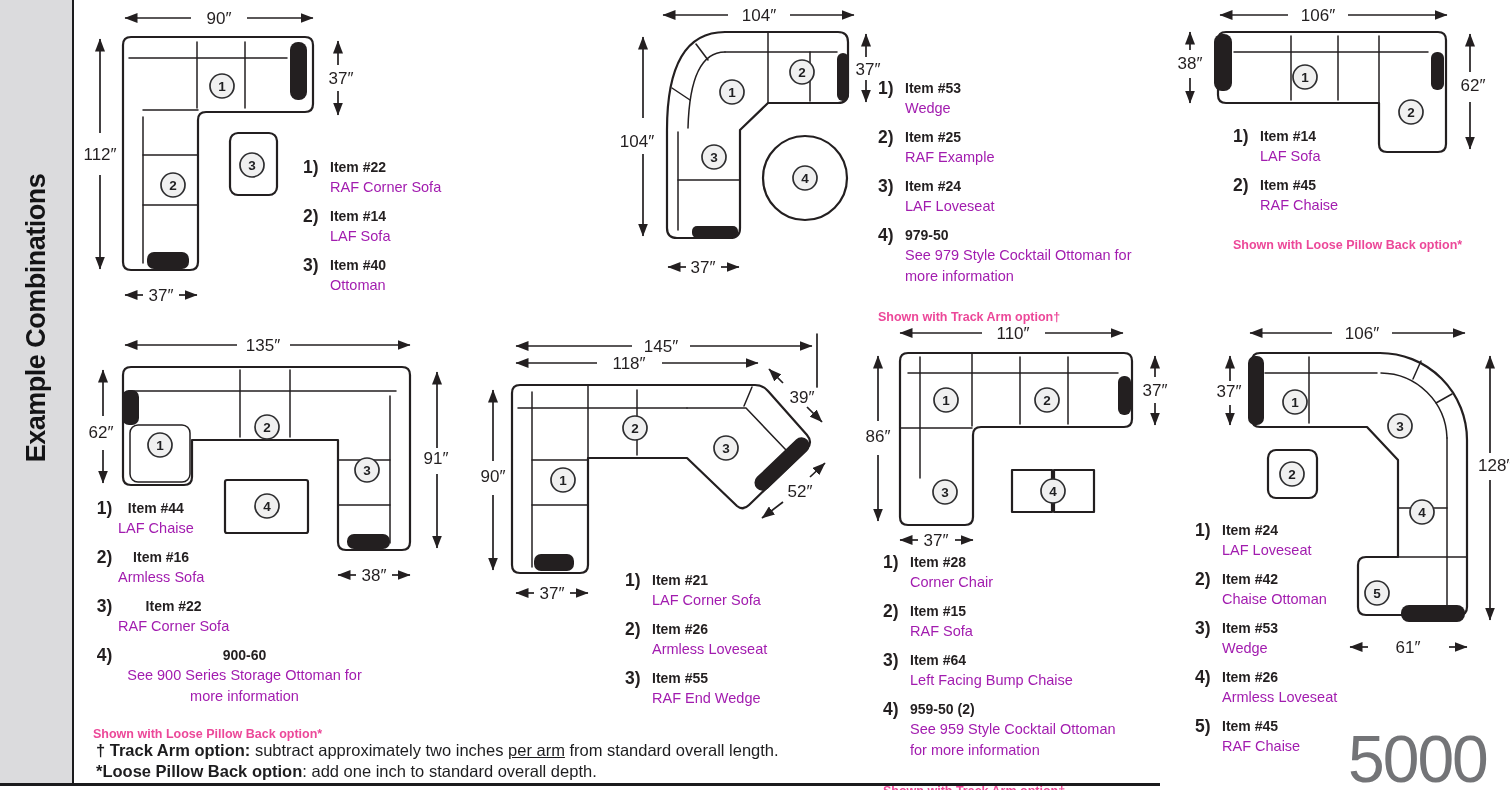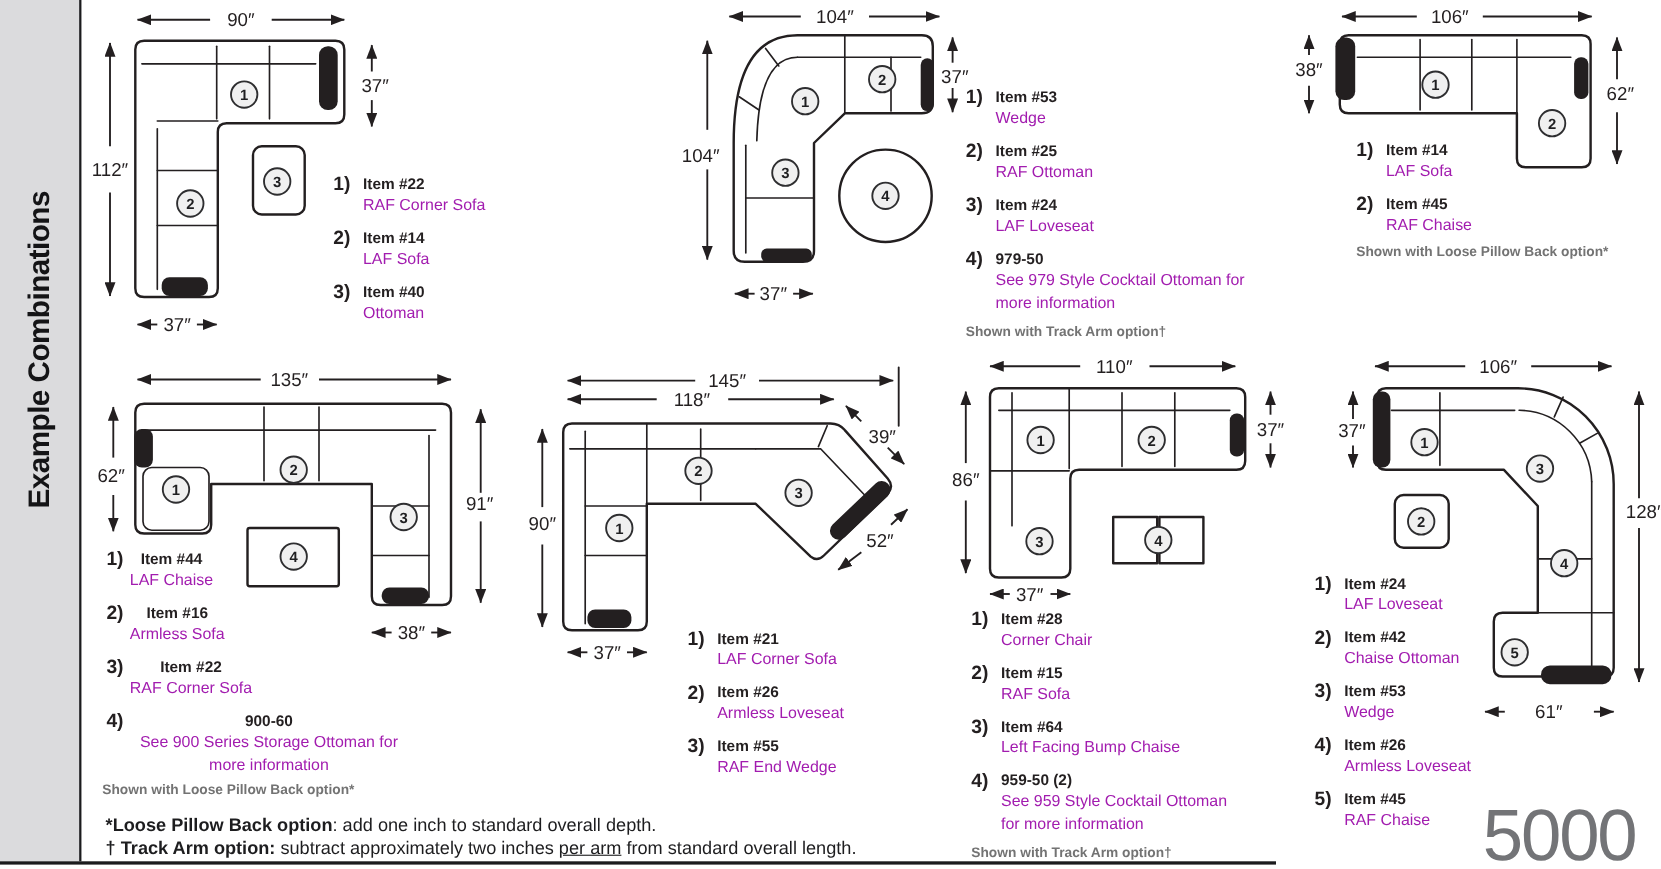--- a/index.html
+++ b/index.html
@@ -27,21 +27,21 @@
   .dim-label{font-size:17px;fill:#231f20;text-anchor:middle;font-family:"Liberation Sans",sans-serif;}
   .dim-label.start{text-anchor:start;}
   .badge circle{fill:#f0f0f0;stroke:#2e2e30;stroke-width:1.7;}
   .badge text{font-size:13.5px;font-weight:bold;fill:#1f1f21;text-anchor:middle;font-family:"Liberation Sans",sans-serif;}
   
   .items{position:absolute;}
   .item{display:flex;align-items:flex-start;margin-bottom:8px;}
   .item-num{width:27px;flex:none;font-weight:bold;font-size:17.5px;line-height:20px;}
   .item-code{font-weight:bold;font-size:14px;line-height:20px;display:block;}
   .item-desc{font-size:14.5px;line-height:21px;color:#a21caf;display:block;}
-  .note{position:absolute;font-size:12.5px;font-weight:bold;color:#737373;white-space:nowrap;}
+  .note{position:absolute;font-size:12.5px;font-weight:bold;color:#ec4899;white-space:nowrap;margin-top:16px;}
 </style>
 </head>
 <body>
 
 <div class="page">
 
   <svg width="0" height="0" style="position:absolute">
     <defs>
       <marker id="ah" markerUnits="userSpaceOnUse" markerWidth="14" markerHeight="10" refX="12.5" refY="5" orient="auto-start-reverse">
         <path d="M0,0 L13,5 L0,10 Z" fill="#231f20"></path>
@@ -49,22 +49,22 @@
     </defs>
   </svg>
 
   <aside class="sidebar">
     <span class="sidebar-title">Example Combinations</span>
   </aside>
   <div class="rule"></div>
   <div class="series">5000</div>
 
   <div class="footnotes">
+    <div><b>† Track Arm option:</b><span> subtract approximately two inches </span><span class="u">per arm</span><span> from standard overall length.</span></div>
     <div><b>*Loose Pillow Back option</b><span>: add one inch to standard overall depth.</span></div>
-    <div><b>† Track Arm option:</b><span> subtract approximately two inches </span><span class="u">per arm</span><span> from standard overall length.</span></div>
   </div>
 
   <section class="combo" style="left:85px;top:5px;width:400px;height:310px;">
     <svg width="290" height="305">
       <g>
         <path class="outline" d="M46,32 H220 Q228,32 228,40 V99 Q228,107 220,107 H121 Q113,107 113,115 V257 Q113,265 105,265 H46 Q38,265 38,257 V40 Q38,32 46,32 Z"></path>
         <line class="inner" x1="44" y1="53" x2="202" y2="53"></line>
         <line class="inner" x1="112" y1="37" x2="112" y2="103"></line>
         <line class="inner" x1="160" y1="37" x2="160" y2="103"></line>
         <line class="inner" x1="58" y1="112" x2="58" y2="258"></line>
@@ -191,21 +191,21 @@
           <span class="item-num">1)</span>
           <span>
             <span class="item-code">Item #53</span>
             <span class="item-desc">Wedge</span>
           </span>
         </div>
       <div class="item">
           <span class="item-num">2)</span>
           <span>
             <span class="item-code">Item #25</span>
-            <span class="item-desc">RAF Ottoman</span>
+            <span class="item-desc">RAF Example</span>
           </span>
         </div>
       <div class="item">
           <span class="item-num">3)</span>
           <span>
             <span class="item-code">Item #24</span>
             <span class="item-desc">LAF Loveseat</span>
           </span>
         </div>
       <div class="item">

